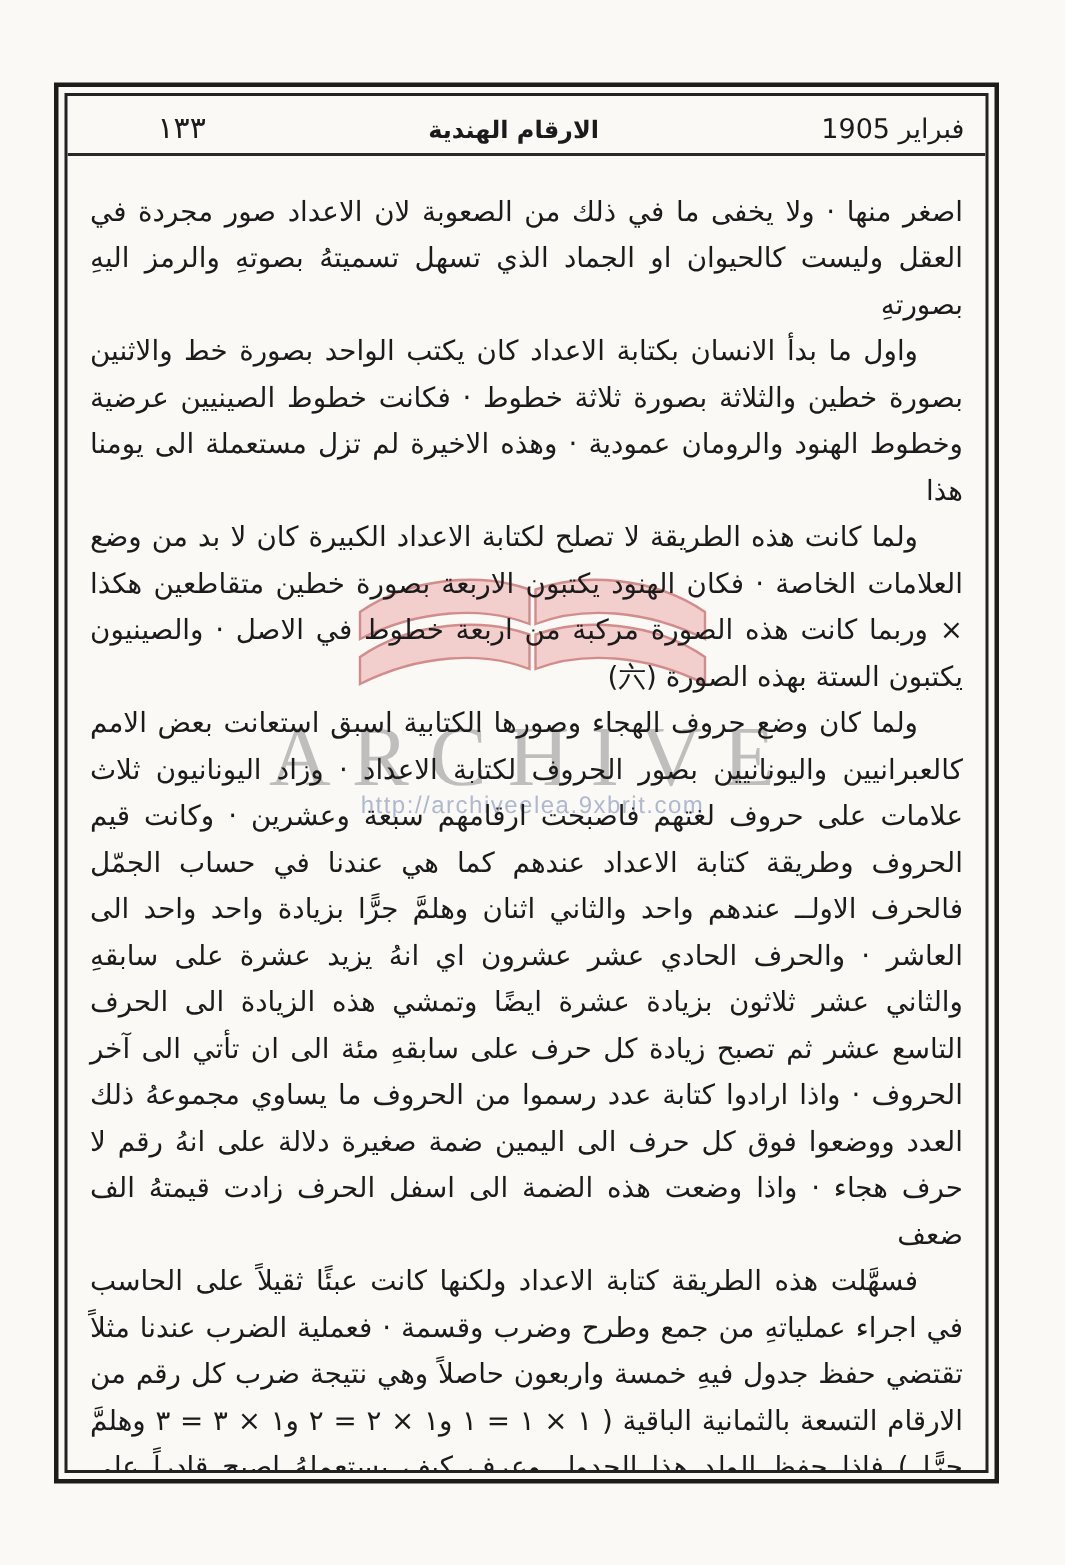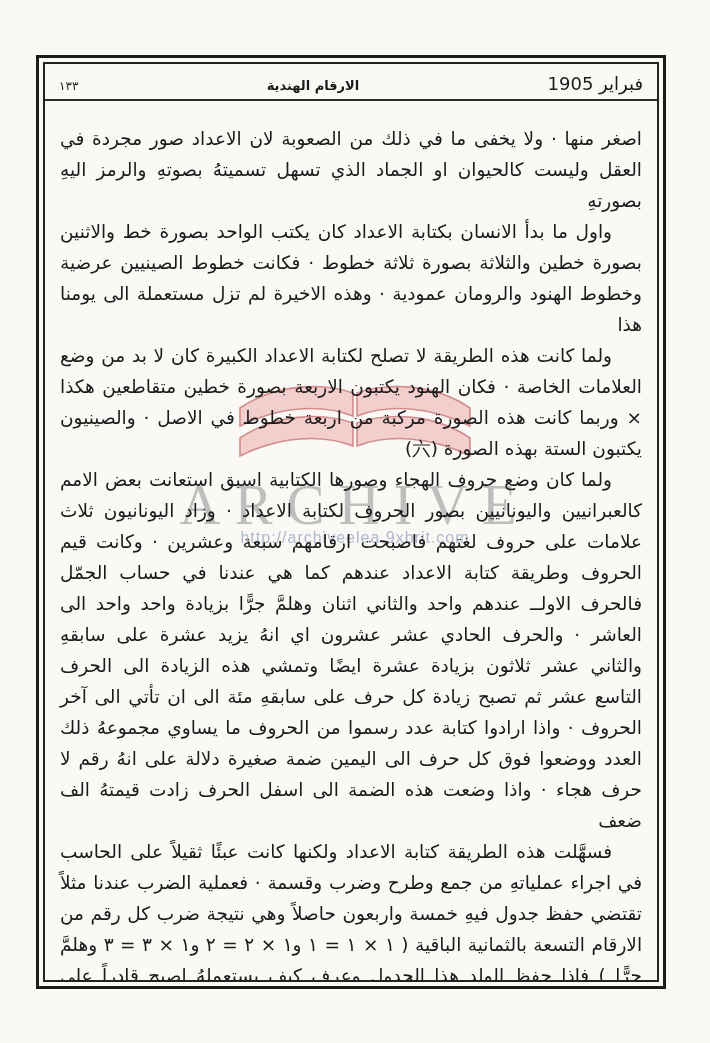--- a/index.html
+++ b/index.html
@@ -32,22 +32,22 @@
   
   .hdr {
     direction: rtl;
     display: flex;
     justify-content: space-between;
     align-items: baseline;
     padding: 9px 14px 3px 14px;
     position: relative; z-index: 2;
   }
   .hdr .date  { font-size: 18px; }
-  .hdr .title { font-size: 13px; font-weight: 700; }
-  .hdr .pgnum { font-size: 12px; letter-spacing: 2px; text-align: right; }
+  .hdr .title { font-size: 16px; font-weight: 700; }
+  .hdr .pgnum { font-size: 20px; margin-left: 46px; letter-spacing: 2px; text-align: right; }
   .hdr-rule {
     border-top: 2px solid #2a2926;
     margin: 2px 0 0 0;
     position: relative; z-index: 2;
   }
 
   
   .bodytext {
     direction: rtl;
     text-align: justify;

